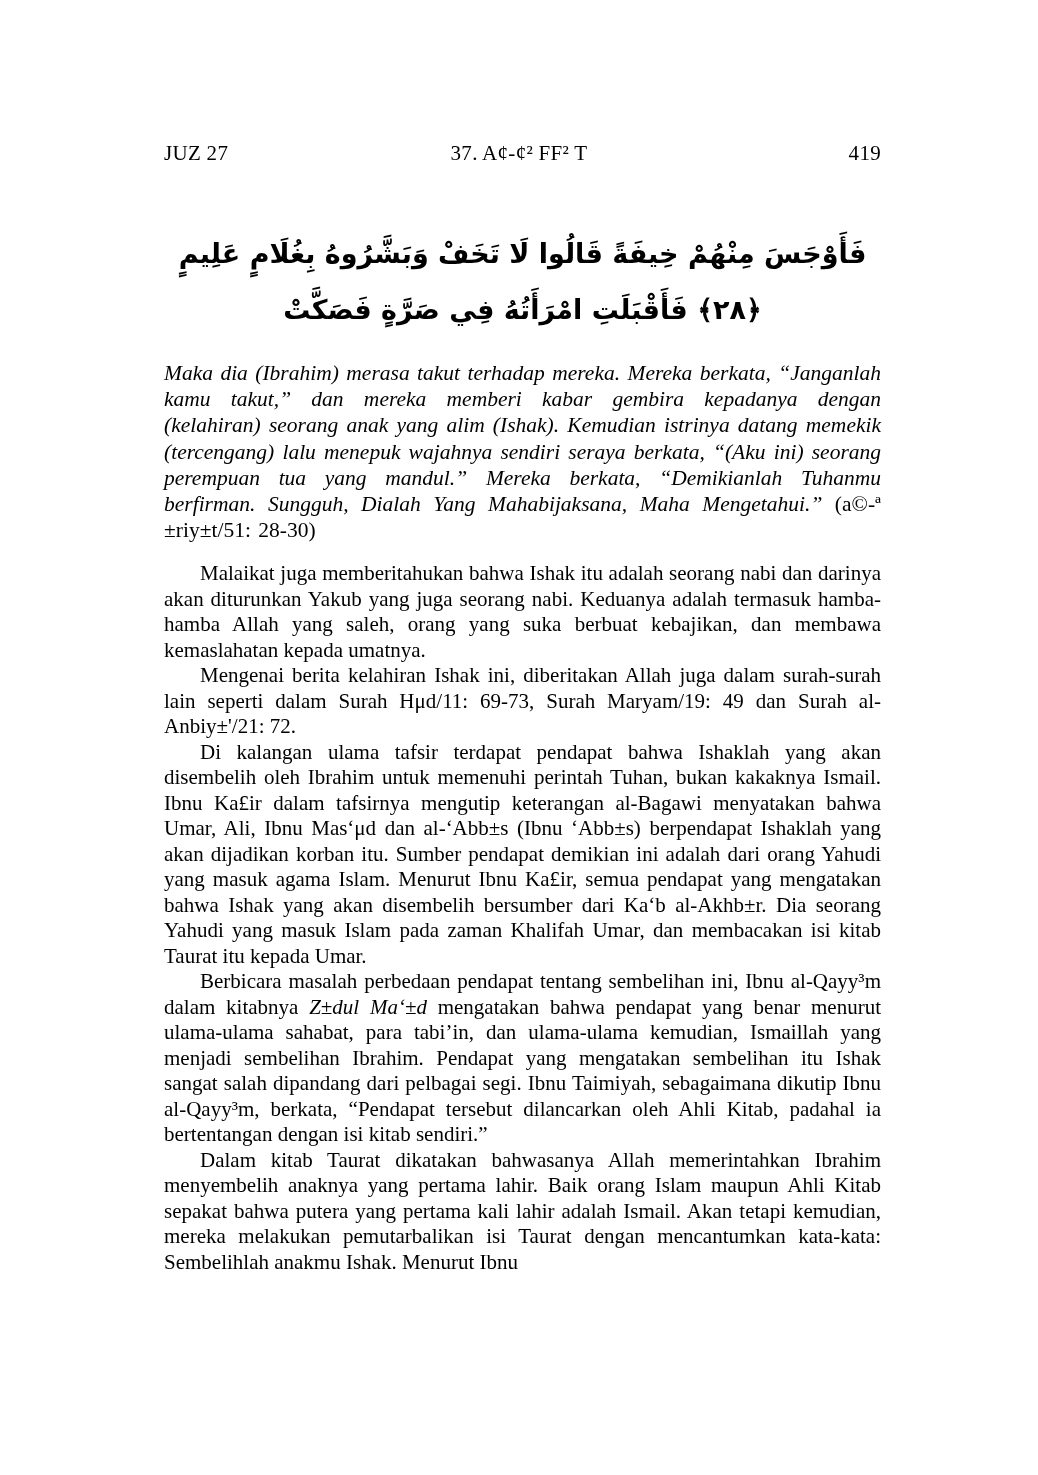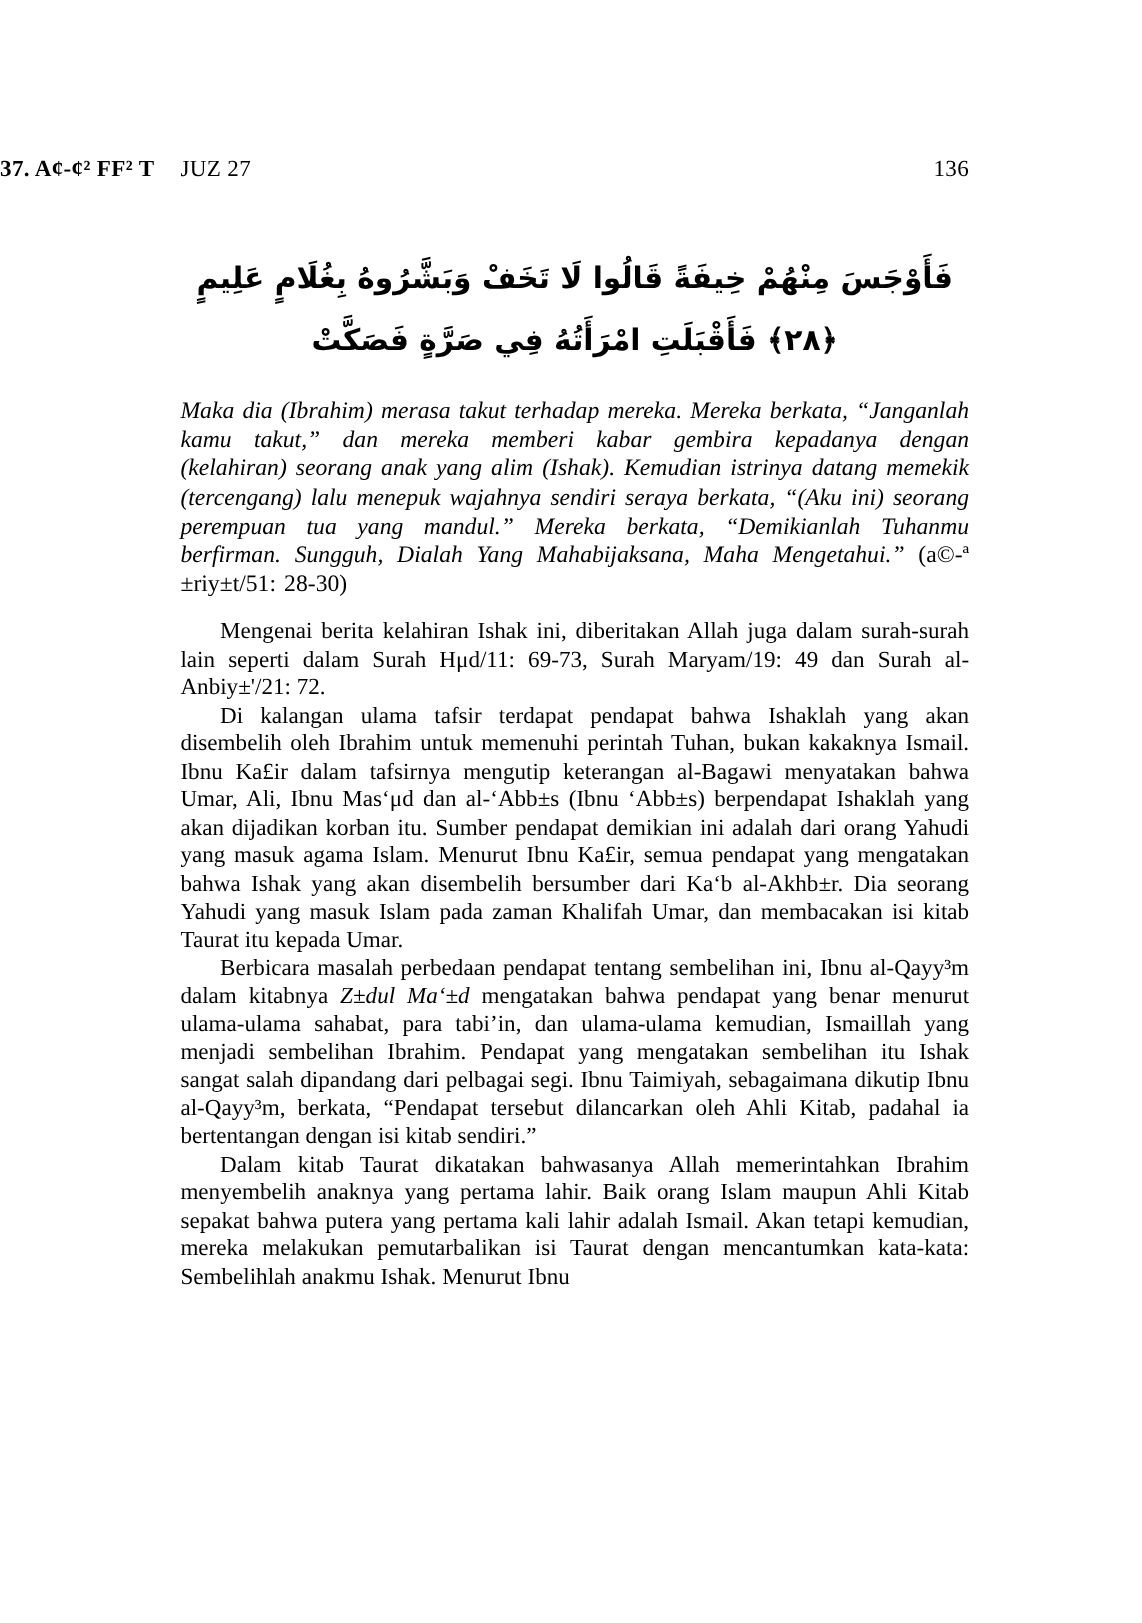--- a/index.html
+++ b/index.html
@@ -25,22 +25,21 @@
     justify-content: space-between;
     align-items: baseline;
     padding-top: 141px;
     font-size: 21px;
     letter-spacing: 0.3px;
   }
   .page-header .center-title {
     position: absolute;
     left: 0;
     right: 0;
-    text-align: left;
-    font-weight: bold;
+    text-align: center;
   }
   .quran-block {
     margin-top: 60px;
     direction: rtl;
     text-align: center;
     font-family: "DejaVu Sans", sans-serif;
     font-weight: bold;
     font-size: 27px;
     line-height: 56px;
     color: #000000;
@@ -73,29 +72,30 @@
 </style>
 </head>
 <body>
 
 <div class="page">
   <div class="content">
 
     <header class="page-header">
       <span>JUZ 27</span>
       <span class="center-title">37. A¢-¢²  FF²  T</span>
-      <span>136</span>
+      <span>419</span>
     </header>
 
     <div class="quran-block">
       <div class="quran-line">فَأَوْجَسَ مِنْهُمْ خِيفَةً قَالُوا لَا تَخَفْ وَبَشَّرُوهُ بِغُلَامٍ عَلِيمٍ ﴿٢٨﴾ فَأَقْبَلَتِ امْرَأَتُهُ فِي صَرَّةٍ فَصَكَّتْ</div>
     </div>
 
     <p class="translation"><span class="trans-italic">Maka dia (Ibrahim) merasa takut terhadap mereka. Mereka berkata, “Janganlah kamu takut,” dan mereka memberi kabar gembira kepadanya dengan (kelahiran) seorang anak yang alim (Ishak). Kemudian istrinya datang memekik (tercengang) lalu menepuk wajahnya sendiri seraya berkata, “(Aku ini) seorang perempuan tua yang mandul.” Mereka berkata, “Demikianlah Tuhanmu berfirman. Sungguh, Dialah Yang Mahabijaksana, Maha Mengetahui.”</span><span class="ref"> (a©-ª ±riy±t/51: 28-30)</span></p>
 
+    <p class="body-para">Malaikat juga memberitahukan bahwa Ishak itu adalah seorang nabi dan darinya akan diturunkan Yakub yang juga seorang nabi. Keduanya adalah termasuk hamba-hamba Allah yang saleh, orang yang suka berbuat kebajikan, dan membawa kemaslahatan kepada umatnya.</p>
 
     <p class="body-para">Mengenai berita kelahiran Ishak ini, diberitakan Allah juga dalam surah-surah lain seperti dalam Surah Hμd/11: 69-73, Surah Maryam/19: 49 dan Surah al-Anbiy±'/21: 72.</p>
 
     <p class="body-para">Di kalangan ulama tafsir terdapat pendapat bahwa Ishaklah yang akan disembelih oleh Ibrahim untuk memenuhi perintah Tuhan, bukan kakaknya Ismail. Ibnu Ka£ir dalam tafsirnya mengutip keterangan al-Bagawi menyatakan bahwa Umar, Ali, Ibnu Mas‘μd dan al-‘Abb±s (Ibnu ‘Abb±s) berpendapat Ishaklah yang akan dijadikan korban itu. Sumber pendapat demikian ini adalah dari orang Yahudi yang masuk agama Islam. Menurut Ibnu Ka£ir, semua pendapat yang mengatakan bahwa Ishak yang akan disembelih bersumber dari Ka‘b al-Akhb±r. Dia seorang Yahudi yang masuk Islam pada zaman Khalifah Umar, dan membacakan isi kitab Taurat itu kepada Umar.</p>
 
     <p class="body-para"><span>Berbicara masalah perbedaan pendapat tentang sembelihan ini, Ibnu al-Qayy³m dalam kitabnya </span><em class="book-title">Z±dul Ma‘±d</em><span> mengatakan bahwa pendapat yang benar menurut ulama-ulama sahabat, para tabi’in, dan ulama-ulama kemudian, Ismaillah yang menjadi sembelihan Ibrahim. Pendapat yang mengatakan sembelihan itu Ishak sangat salah dipandang dari pelbagai segi. Ibnu Taimiyah, sebagaimana dikutip Ibnu al-Qayy³m, berkata, “Pendapat tersebut dilancarkan oleh Ahli Kitab, padahal ia bertentangan dengan isi kitab sendiri.”</span></p>
 
     <p class="body-para">Dalam kitab Taurat dikatakan bahwasanya Allah memerintahkan Ibrahim menyembelih anaknya yang pertama lahir. Baik orang Islam maupun Ahli Kitab sepakat bahwa putera yang pertama kali lahir adalah Ismail. Akan tetapi kemudian, mereka melakukan pemutarbalikan isi Taurat dengan mencantumkan kata-kata: Sembelihlah anakmu Ishak. Menurut Ibnu</p>
 
   </div>

